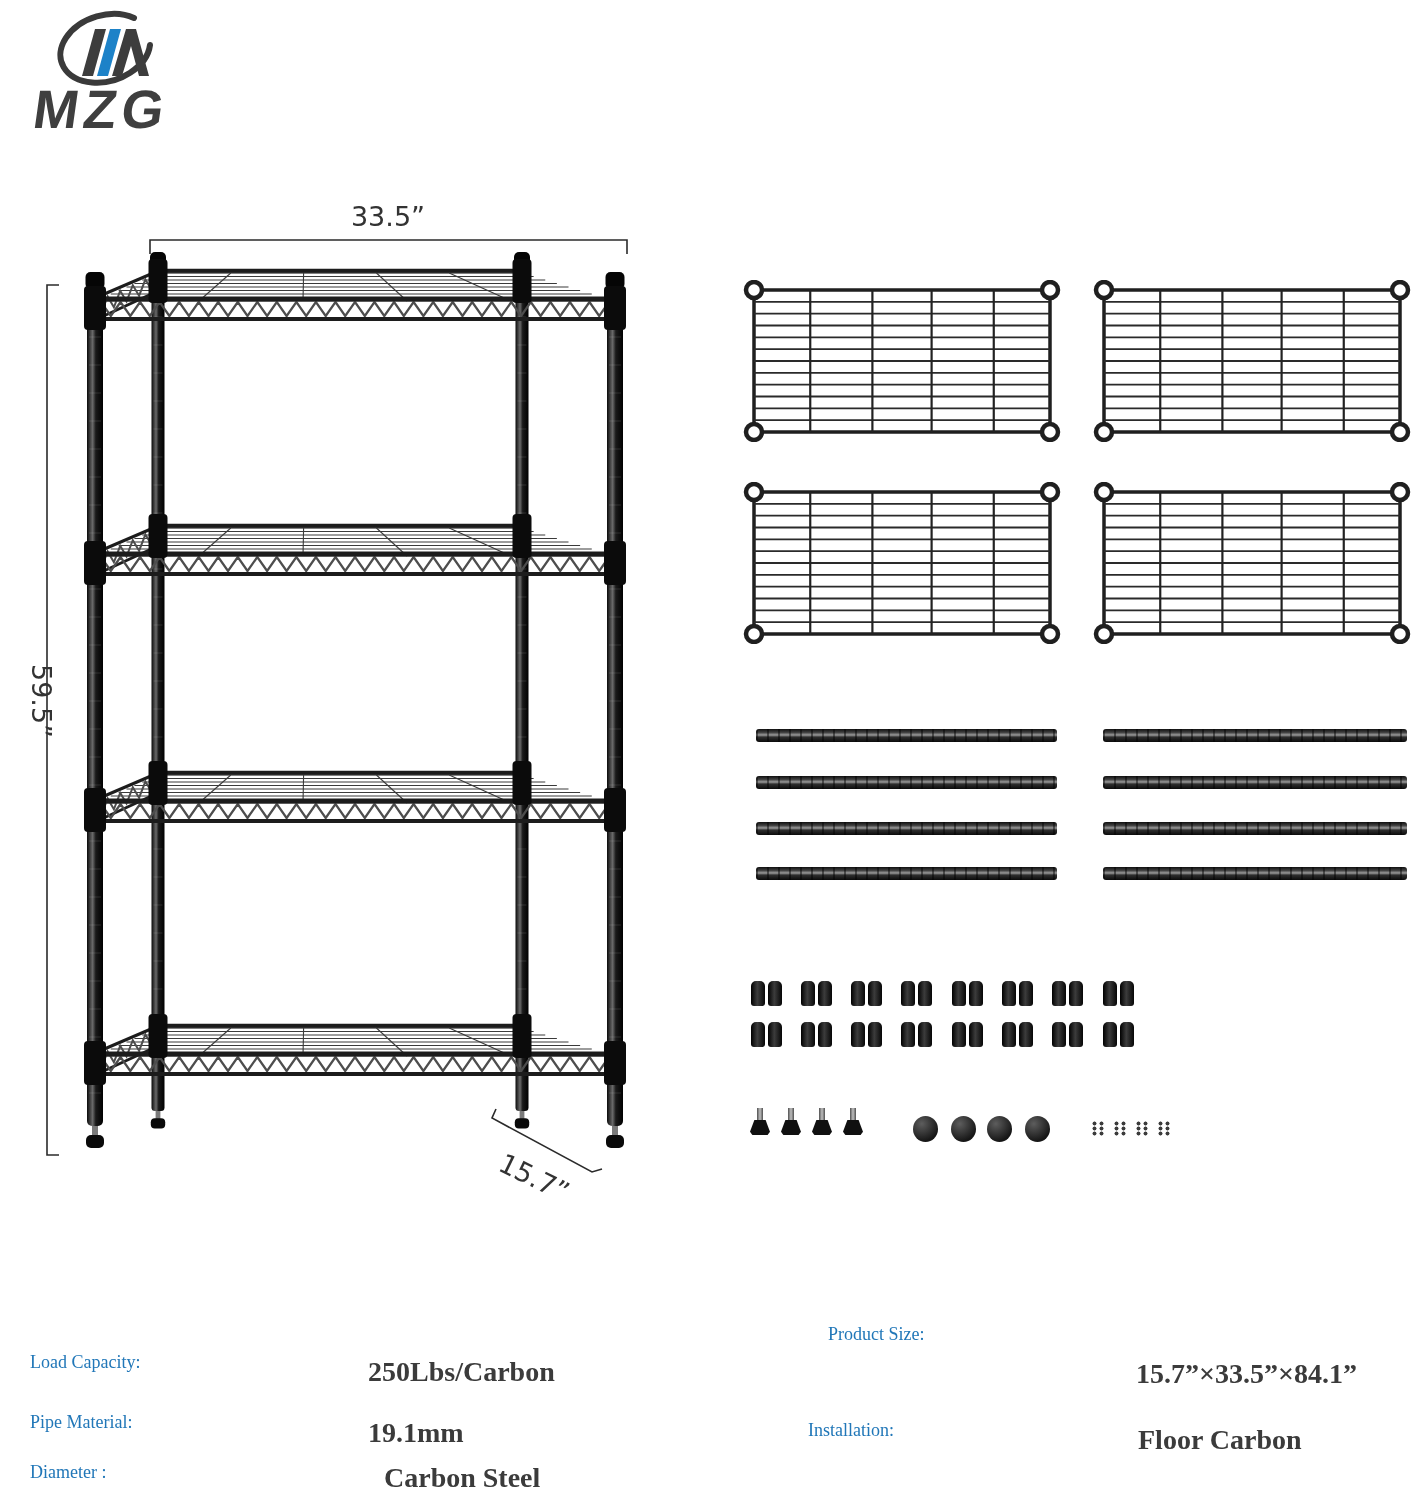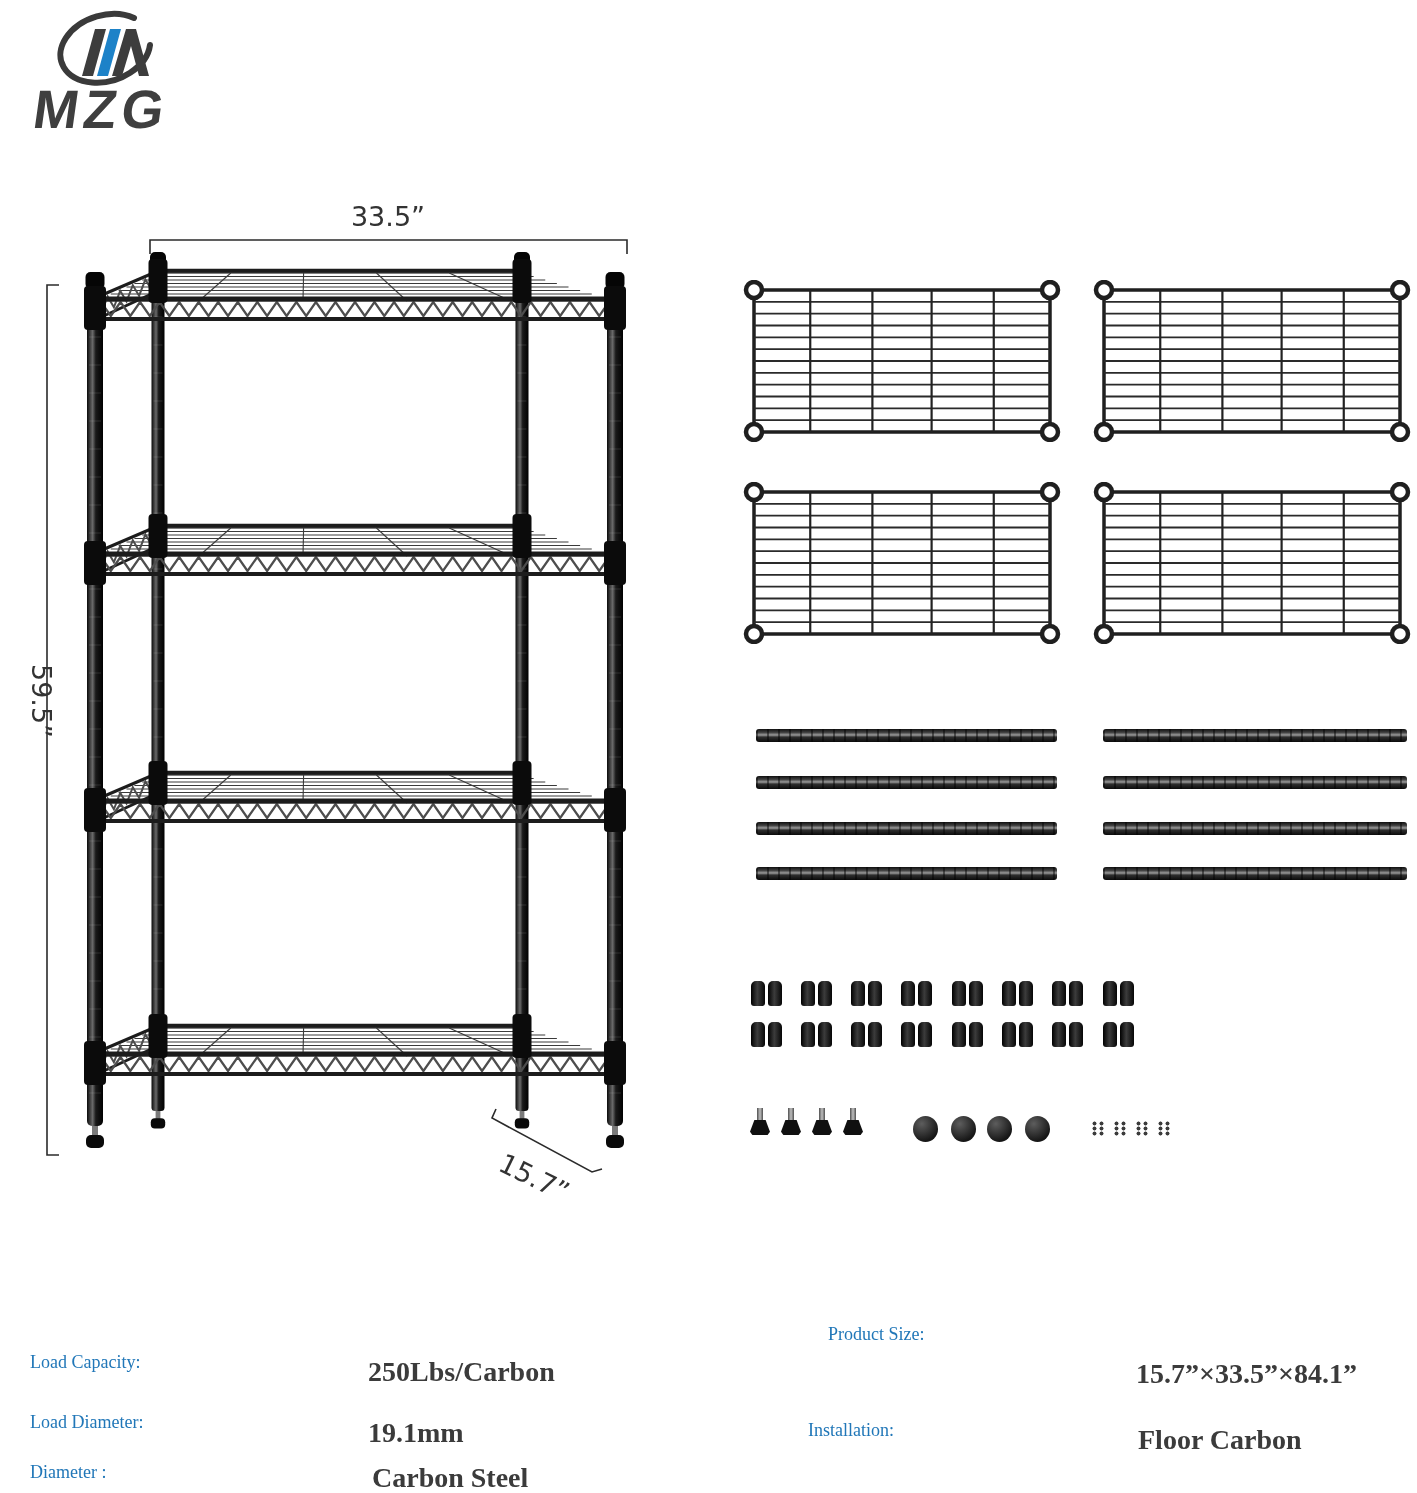--- a/index.html
+++ b/index.html
@@ -439,21 +439,21 @@
       <div class="cap" style="left:987px;top:1116px"></div>
       <div class="cap" style="left:1025px;top:1116px"></div>
       <div class="screws" style="left:1092px;top:1121px"></div>
       <div class="screws" style="left:1114px;top:1121px"></div>
       <div class="screws" style="left:1136px;top:1121px"></div>
       <div class="screws" style="left:1158px;top:1121px"></div>
     </div>
 
   <div class="spec-label" style="left:30px;top:1352px">Load Capacity:</div>
   <div class="spec-value" style="left:368px;top:1356px">250Lbs/Carbon</div>
-  <div class="spec-label" style="left:30px;top:1412px">Load Diameter:</div>
+  <div class="spec-label" style="left:30px;top:1412px">Pipe Material:</div>
   <div class="spec-value" style="left:368px;top:1417px">19.1mm</div>
   <div class="spec-label" style="left:30px;top:1462px">Diameter :</div>
-  <div class="spec-value" style="left:372px;top:1462px">Carbon Steel</div>
+  <div class="spec-value" style="left:384px;top:1462px">Carbon Steel</div>
   <div class="spec-label" style="left:828px;top:1324px">Product Size:</div>
   <div class="spec-value" style="left:1136px;top:1358px">15.7”×33.5”×84.1”</div>
   <div class="spec-label" style="left:808px;top:1420px">Installation:</div>
   <div class="spec-value" style="left:1138px;top:1424px">Floor Carbon</div>
 </div>
 
 </body></html>

